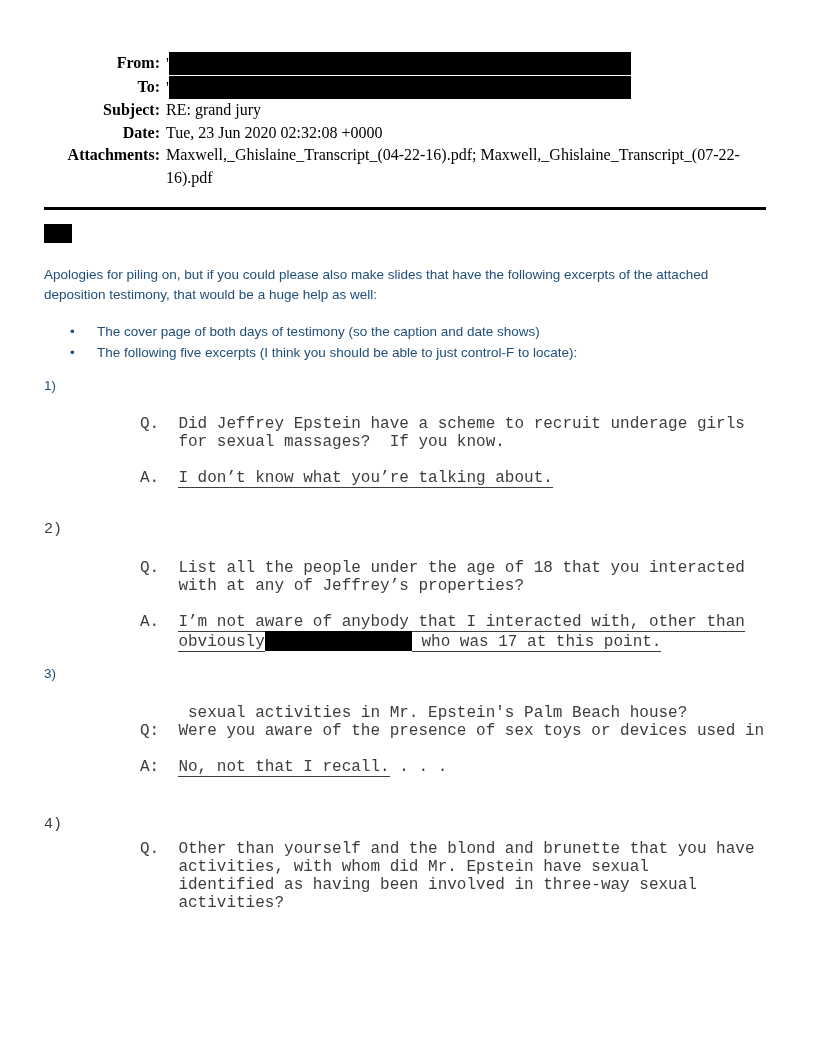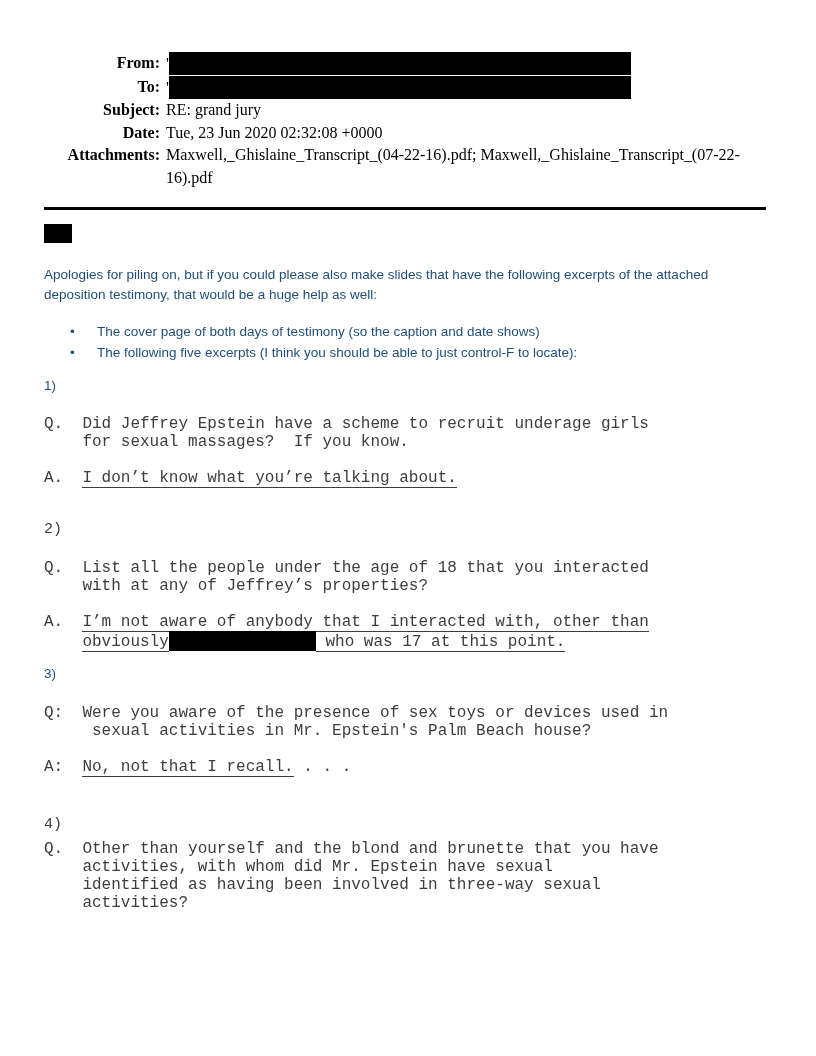--- a/index.html
+++ b/index.html
@@ -26,21 +26,21 @@
   .bullet-row{display:flex;padding-left:26px;}
   .bullet-dot{width:27px;flex:none;}
 
   
   .sec-label-blue{font-family:"Liberation Sans",sans-serif;font-size:13.5px;
                   color:#1F4E79;line-height:18px;}
   .sec-label-mono{font-family:"Liberation Mono",monospace;font-size:15px;
                   color:#3d3d3d;line-height:18px;}
 
   
-  .mono-block{font-family:"Liberation Mono",monospace;
+  .mono-block{margin-left:96px;font-family:"Liberation Mono",monospace;
               font-size:16px;line-height:18px;color:#3d3d3d;}
   .mline{white-space:pre;}
   .blank{height:18px;}
   .u{border-bottom:1.5px solid #3d3d3d;}
   .redact-inline{display:inline-block;width:147px;height:20px;background:#000;
                  vertical-align:-5px;}
 
   
   .mt6{margin-top:6px}.mt14{margin-top:14px}.mt20{margin-top:20px}
   .mt21{margin-top:21px}.mt34{margin-top:34px}.mt37{margin-top:37px}
@@ -103,22 +103,22 @@
   <div class="mono-block mt20">
     <div class="mline"><span>Q.  List all the people under the age of 18 that you interacted</span></div>
     <div class="mline"><span>    with at any of Jeffrey’s properties?</span></div>
     <div class="mline blank"></div>
     <div class="mline"><span>A.  </span><span class="u">I’m not aware of anybody that I interacted with, other than</span></div>
     <div class="mline"><span>    </span><span class="u">obviously</span><span class="redact-inline"></span><span class="u"> who was 17 at this point.</span></div>
   </div>
 
   <div class="sec-label-blue mt14">3)</div>
   <div class="mono-block mt21">
+    <div class="mline"><span>     sexual activities in Mr. Epstein's Palm Beach house?</span></div>
     <div class="mline"><span>Q:  Were you aware of the presence of sex toys or devices used in</span></div>
-    <div class="mline"><span>     sexual activities in Mr. Epstein's Palm Beach house?</span></div>
     <div class="mline blank"></div>
     <div class="mline"><span>A:  </span><span class="u">No, not that I recall.</span><span> . . .</span></div>
   </div>
 
   <div class="sec-label-mono mt40">4)</div>
   <div class="mono-block mt6">
     <div class="mline"><span>Q.  Other than yourself and the blond and brunette that you have</span></div>
     <div class="mline"><span>    activities, with whom did Mr. Epstein have sexual</span></div>
     <div class="mline"><span>    identified as having been involved in three-way sexual</span></div>
     <div class="mline"><span>    activities?</span></div>

